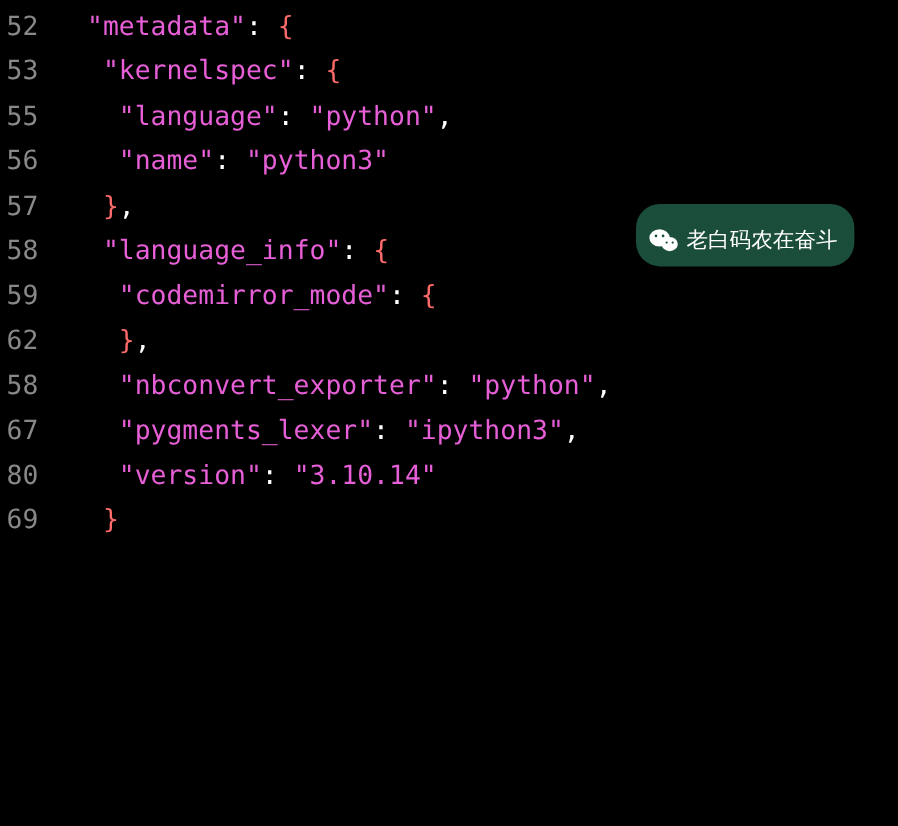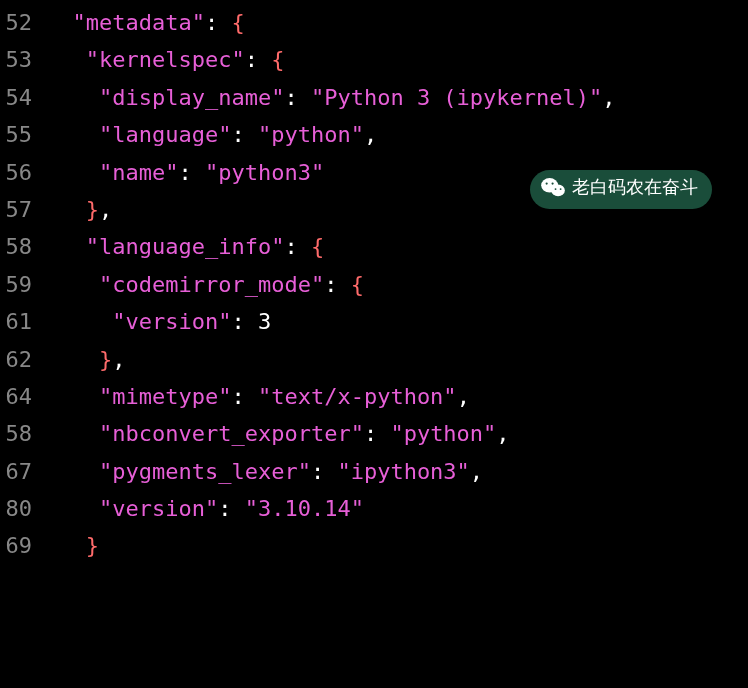--- a/index.html
+++ b/index.html
@@ -47,21 +47,21 @@
     }
     .number {
       color: #ffffff;
     }
     .watermark {
       position: absolute;
       top: 170px;
       right: 36px;
       background: #1a4d3a;
       color: #ffffff;
-      padding: 2px 14px 6px 10px;
+      padding: 15px 14px 6px 10px;
       border-radius: 20px;
       font-size: 18px;
       font-family: 'PingFang SC', 'Microsoft YaHei', sans-serif;
       display: flex;
       align-items: center;
       gap: 6px;
     }
     .wechat-icon {
       width: 26px;
       height: 22px;
@@ -71,29 +71,26 @@
       width: 100%;
       height: 100%;
     }
   </style>
 </head>
 <body>
 
 <div id="code-container">
     <div class="code-line"><span class="line-number">52</span><span class="code-content"><span class="punct">  </span><span class="key">"metadata"</span><span class="punct">: </span><span class="brace">{</span></span></div>
     <div class="code-line"><span class="line-number">53</span><span class="code-content"><span class="punct">   </span><span class="key">"kernelspec"</span><span class="punct">: </span><span class="brace">{</span></span></div>
-    <div class="code-line"><span class="line-number">54</span><span class="code-content"><span class="punct">    </span><span class="key">"display_name"</span><span class="punct">: </span><span class="string">"Python 3 (ipykernel)"</span><span class="punct">,</span></span></div>
     <div class="code-line"><span class="line-number">55</span><span class="code-content"><span class="punct">    </span><span class="key">"language"</span><span class="punct">: </span><span class="string">"python"</span><span class="punct">,</span></span></div>
     <div class="code-line"><span class="line-number">56</span><span class="code-content"><span class="punct">    </span><span class="key">"name"</span><span class="punct">: </span><span class="string">"python3"</span></span></div>
     <div class="code-line"><span class="line-number">57</span><span class="code-content"><span class="punct">   </span><span class="brace">}</span><span class="punct">,</span></span></div>
     <div class="code-line"><span class="line-number">58</span><span class="code-content"><span class="punct">   </span><span class="key">"language_info"</span><span class="punct">: </span><span class="brace">{</span></span></div>
     <div class="code-line"><span class="line-number">59</span><span class="code-content"><span class="punct">    </span><span class="key">"codemirror_mode"</span><span class="punct">: </span><span class="brace">{</span></span></div>
-    <div class="code-line"><span class="line-number">61</span><span class="code-content"><span class="punct">     </span><span class="key">"version"</span><span class="punct">: </span><span class="number">3</span></span></div>
     <div class="code-line"><span class="line-number">62</span><span class="code-content"><span class="punct">    </span><span class="brace">}</span><span class="punct">,</span></span></div>
-    <div class="code-line"><span class="line-number">64</span><span class="code-content"><span class="punct">    </span><span class="key">"mimetype"</span><span class="punct">: </span><span class="string">"text/x-python"</span><span class="punct">,</span></span></div>
     <div class="code-line"><span class="line-number">58</span><span class="code-content"><span class="punct">    </span><span class="key">"nbconvert_exporter"</span><span class="punct">: </span><span class="string">"python"</span><span class="punct">,</span></span></div>
     <div class="code-line"><span class="line-number">67</span><span class="code-content"><span class="punct">    </span><span class="key">"pygments_lexer"</span><span class="punct">: </span><span class="string">"ipython3"</span><span class="punct">,</span></span></div>
     <div class="code-line"><span class="line-number">80</span><span class="code-content"><span class="punct">    </span><span class="key">"version"</span><span class="punct">: </span><span class="string">"3.10.14"</span></span></div>
     <div class="code-line"><span class="line-number">69</span><span class="code-content"><span class="punct">   </span><span class="brace">}</span></span></div>
   </div>
 
 <div class="watermark">
   <span class="wechat-icon">
     <svg viewBox="0 0 30 26">
       <ellipse cx="11" cy="11" rx="10" ry="8.5" fill="#ffffff"></ellipse>

